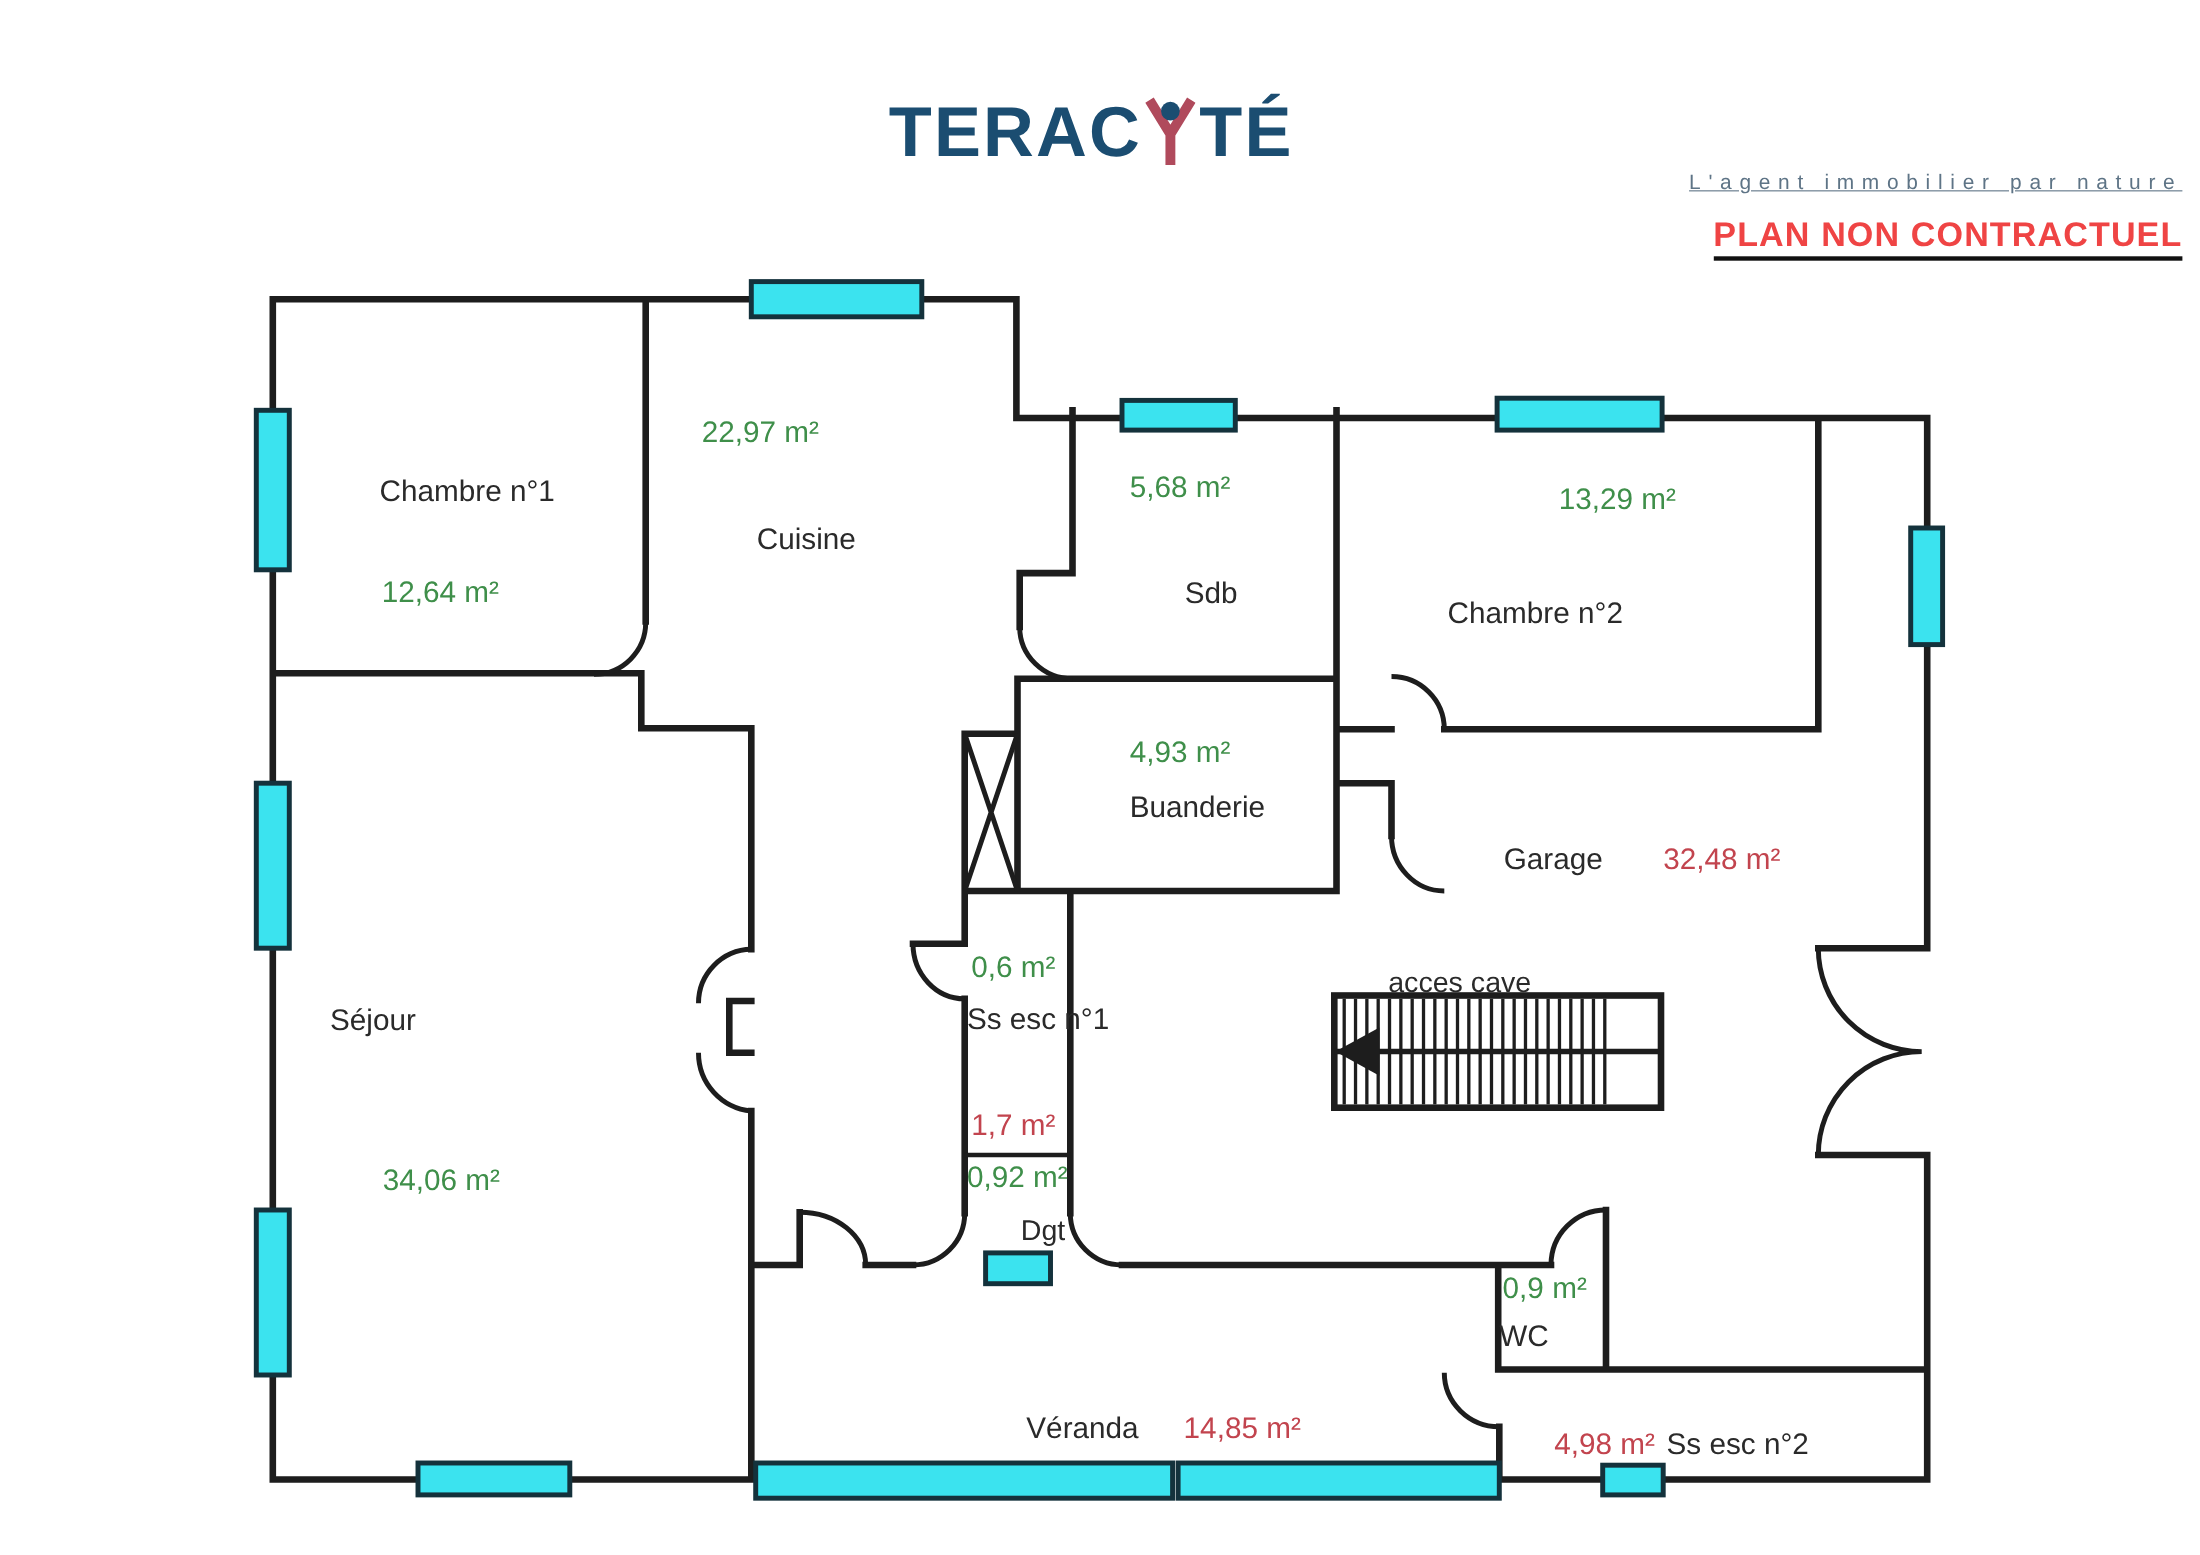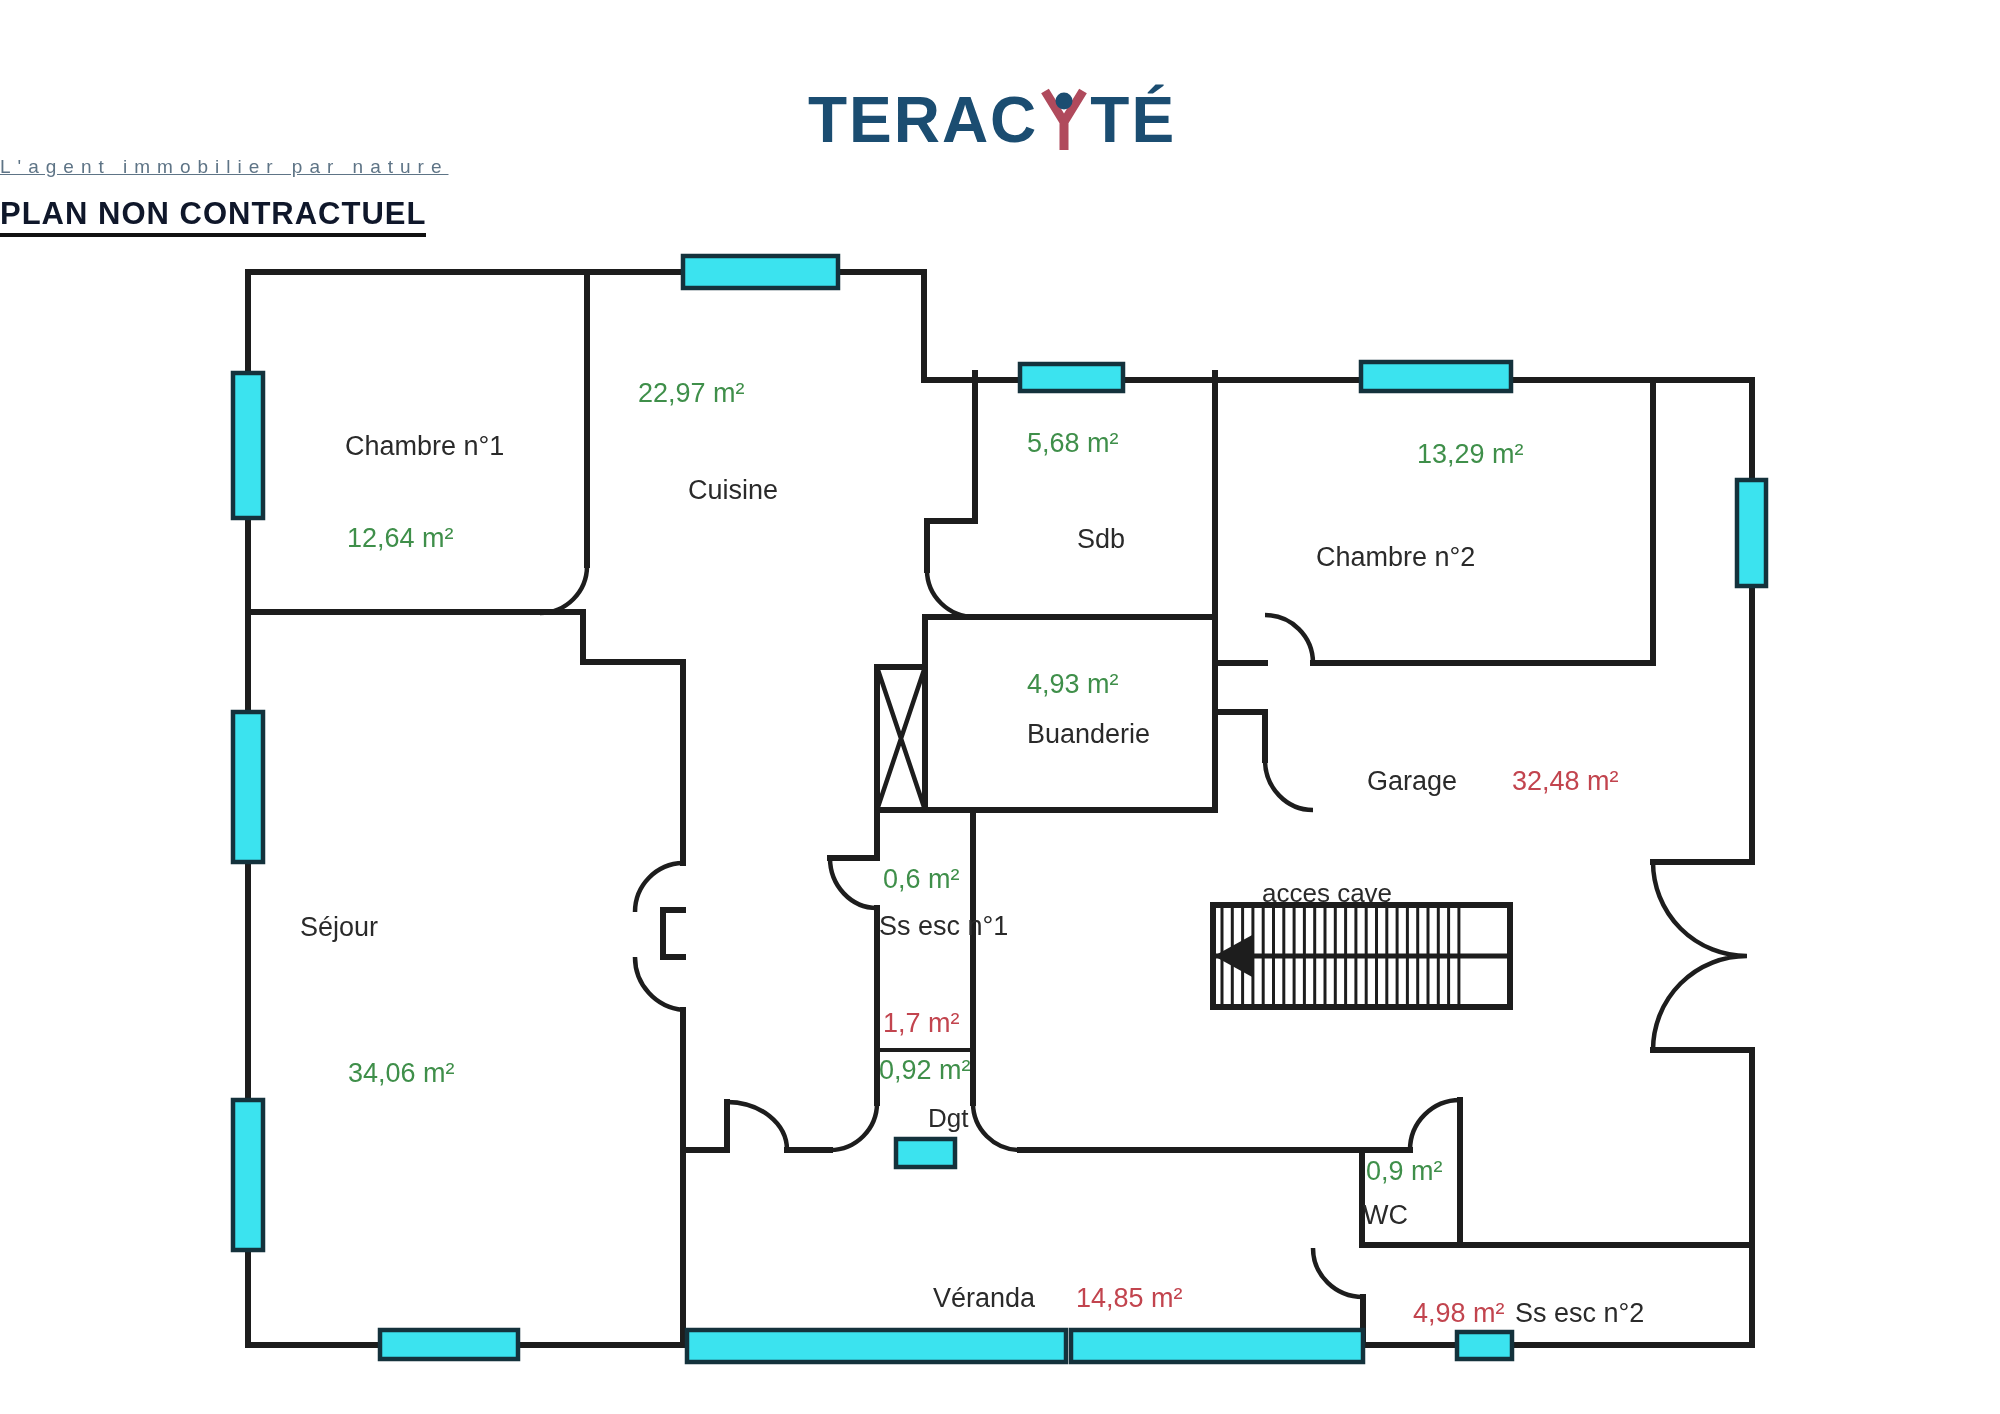--- a/index.html
+++ b/index.html
@@ -1,24 +1,24 @@
 <!DOCTYPE html>
 <html><head>
 <meta charset="utf-8">
 <style>
   html,body{margin:0;padding:0;background:#ffffff;}
   body{width:2000px;height:1414px;position:relative;font-family:"Liberation Sans",sans-serif;overflow:hidden;}
 
   
-  .header{position:absolute;top:80px;left:0;right:16px;text-align:left;}
+  .header{position:absolute;top:80px;left:0;right:16px;text-align:right;}
   .logo-line{display:flex;justify-content:center;align-items:flex-end;height:72px;}
   .logo-txt{font-size:64px;font-weight:700;color:#1B4D71;letter-spacing:2px;line-height:1;}
   .logo-y{margin:0 3px;display:block;}
   .tagline{margin-top:4px;font-size:19px;letter-spacing:7px;color:#5E7486;text-decoration:underline;}
-  .plan-title{display:inline-block;margin-top:18px;font-size:31px;font-weight:800;color:#0f172a;
+  .plan-title{display:inline-block;margin-top:18px;font-size:31px;font-weight:800;color:#ef4444;
               letter-spacing:1px;border-bottom:4px solid #111;padding-bottom:1px;}
 
   
   .plan-svg{position:absolute;left:0;top:0;}
   .wall{stroke:#1D1D1D;stroke-width:6;fill:none;stroke-linecap:square;}
   .wall-thin{stroke:#1D1D1D;stroke-width:4;fill:none;}
   .arc{stroke:#1D1D1D;stroke-width:4.5;fill:none;}
   .win{fill:#3BE3EF;stroke:#14323C;stroke-width:4.5;}
   .xdiag{stroke:#1D1D1D;stroke-width:4.5;fill:none;}
   .stairs-rect{fill:none;stroke:#1D1D1D;stroke-width:6;}

